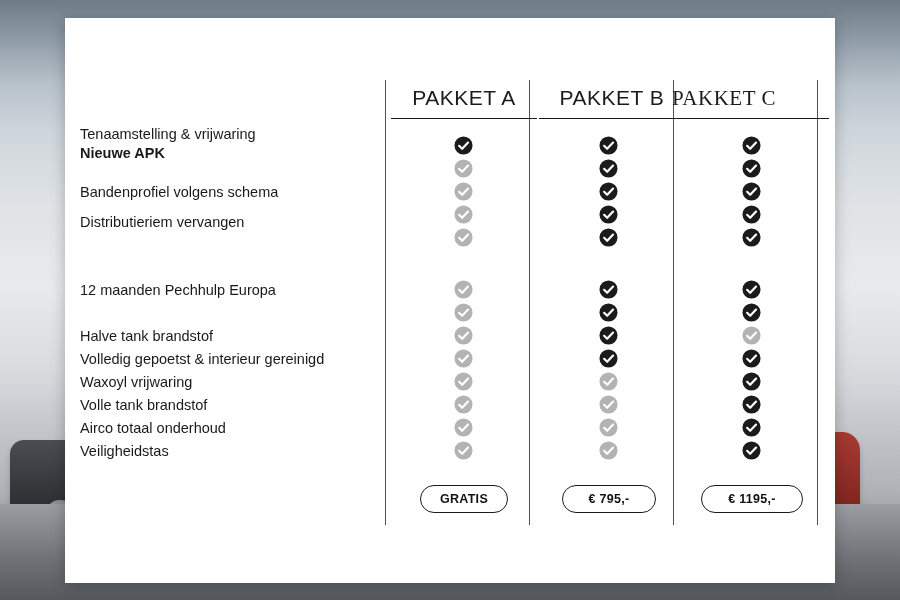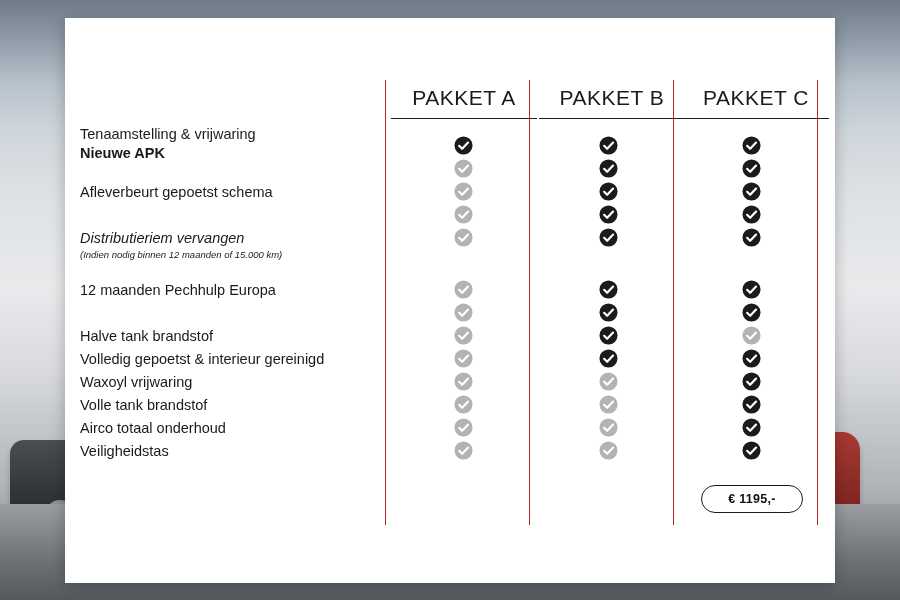--- a/index.html
+++ b/index.html
@@ -205,21 +205,21 @@
 <div class="card">
   <div class="table" id="table-root">
       <div class="vline" style="left: 320px;"></div>
       <div class="vline" style="left: 464px;"></div>
       <div class="vline" style="left: 608px;"></div>
       <div class="vline" style="left: 752px;"></div>
       <div class="col-head" style="left: 320px; width: 158px;">PAKKET A</div>
       <div class="head-underline" style="left: 326px; width: 146px;"></div>
       <div class="col-head" style="left: 468px; width: 158px;">PAKKET B</div>
       <div class="head-underline" style="left: 474px; width: 146px;"></div>
-      <div class="col-head" style="left: 612px; width: 158px;">PAKKET C</div>
+      <div class="col-head" style="left: 580px; width: 158px; font-family: Liberation Serif, serif;">PAKKET C</div>
       <div class="head-underline" style="left: 618px; width: 146px;"></div>
       <div class="feat" style="top: 108px;">Tenaamstelling &amp; vrijwaring</div>
       <div class="chk" style="left: 389px; top: 118px;">
         <svg viewBox="0 0 20 20" xmlns="http://www.w3.org/2000/svg">
           <circle cx="10" cy="10" r="9.5" fill="#1b1b1b"></circle>
           <path d="M5.4 10.3 L8.6 13.4 L14.8 6.9" fill="none" stroke="#ffffff" stroke-width="2.3" stroke-linecap="round" stroke-linejoin="round"></path>
         </svg>
       </div>
       <div class="chk" style="left: 534px; top: 118px;">
         <svg viewBox="0 0 20 20" xmlns="http://www.w3.org/2000/svg">
@@ -245,21 +245,21 @@
           <circle cx="10" cy="10" r="9.5" fill="#1b1b1b"></circle>
           <path d="M5.4 10.3 L8.6 13.4 L14.8 6.9" fill="none" stroke="#ffffff" stroke-width="2.3" stroke-linecap="round" stroke-linejoin="round"></path>
         </svg>
       </div>
       <div class="chk" style="left: 677px; top: 141px;">
         <svg viewBox="0 0 20 20" xmlns="http://www.w3.org/2000/svg">
           <circle cx="10" cy="10" r="9.5" fill="#1b1b1b"></circle>
           <path d="M5.4 10.3 L8.6 13.4 L14.8 6.9" fill="none" stroke="#ffffff" stroke-width="2.3" stroke-linecap="round" stroke-linejoin="round"></path>
         </svg>
       </div>
-      <div class="feat" style="top: 166px;">Afleverbeurt gepoetst schema</div>
+      <div class="feat" style="top: 166px;">Bandenprofiel volgens schema</div>
       <div class="chk" style="left: 389px; top: 164px;">
         <svg viewBox="0 0 20 20" xmlns="http://www.w3.org/2000/svg">
           <circle cx="10" cy="10" r="9.5" fill="#b3b3b3"></circle>
           <path d="M5.4 10.3 L8.6 13.4 L14.8 6.9" fill="none" stroke="#ffffff" stroke-width="2.3" stroke-linecap="round" stroke-linejoin="round"></path>
         </svg>
       </div>
       <div class="chk" style="left: 534px; top: 164px;">
         <svg viewBox="0 0 20 20" xmlns="http://www.w3.org/2000/svg">
           <circle cx="10" cy="10" r="9.5" fill="#1b1b1b"></circle>
           <path d="M5.4 10.3 L8.6 13.4 L14.8 6.9" fill="none" stroke="#ffffff" stroke-width="2.3" stroke-linecap="round" stroke-linejoin="round"></path>
@@ -282,22 +282,21 @@
           <circle cx="10" cy="10" r="9.5" fill="#1b1b1b"></circle>
           <path d="M5.4 10.3 L8.6 13.4 L14.8 6.9" fill="none" stroke="#ffffff" stroke-width="2.3" stroke-linecap="round" stroke-linejoin="round"></path>
         </svg>
       </div>
       <div class="chk" style="left: 677px; top: 187px;">
         <svg viewBox="0 0 20 20" xmlns="http://www.w3.org/2000/svg">
           <circle cx="10" cy="10" r="9.5" fill="#1b1b1b"></circle>
           <path d="M5.4 10.3 L8.6 13.4 L14.8 6.9" fill="none" stroke="#ffffff" stroke-width="2.3" stroke-linecap="round" stroke-linejoin="round"></path>
         </svg>
       </div>
-      <div class="feat" style="top: 212px; font-style: italic;">Distributieriem vervangen</div>
-      <div class="feat-note" style="top: 231px;">(Indien nodig binnen 12 maanden of 15.000 km)</div>
+      <div class="feat" style="top: 196px;">Distributieriem vervangen</div>
       <div class="chk" style="left: 389px; top: 210px;">
         <svg viewBox="0 0 20 20" xmlns="http://www.w3.org/2000/svg">
           <circle cx="10" cy="10" r="9.5" fill="#b3b3b3"></circle>
           <path d="M5.4 10.3 L8.6 13.4 L14.8 6.9" fill="none" stroke="#ffffff" stroke-width="2.3" stroke-linecap="round" stroke-linejoin="round"></path>
         </svg>
       </div>
       <div class="chk" style="left: 534px; top: 210px;">
         <svg viewBox="0 0 20 20" xmlns="http://www.w3.org/2000/svg">
           <circle cx="10" cy="10" r="9.5" fill="#1b1b1b"></circle>
           <path d="M5.4 10.3 L8.6 13.4 L14.8 6.9" fill="none" stroke="#ffffff" stroke-width="2.3" stroke-linecap="round" stroke-linejoin="round"></path>
@@ -453,15 +452,17 @@
           <circle cx="10" cy="10" r="9.5" fill="#b3b3b3"></circle>
           <path d="M5.4 10.3 L8.6 13.4 L14.8 6.9" fill="none" stroke="#ffffff" stroke-width="2.3" stroke-linecap="round" stroke-linejoin="round"></path>
         </svg>
       </div>
       <div class="chk" style="left: 677px; top: 423px;">
         <svg viewBox="0 0 20 20" xmlns="http://www.w3.org/2000/svg">
           <circle cx="10" cy="10" r="9.5" fill="#1b1b1b"></circle>
           <path d="M5.4 10.3 L8.6 13.4 L14.8 6.9" fill="none" stroke="#ffffff" stroke-width="2.3" stroke-linecap="round" stroke-linejoin="round"></path>
         </svg>
       </div>
+      <div class="pill" style="width: 86px; left: 355px;">GRATIS</div>
+      <div class="pill" style="width: 92px; left: 497px;">€ 795,-</div>
       <div class="pill" style="width: 100px; left: 636px;">€ 1195,-</div>
     </div>
 </div>
 
 </body></html>

